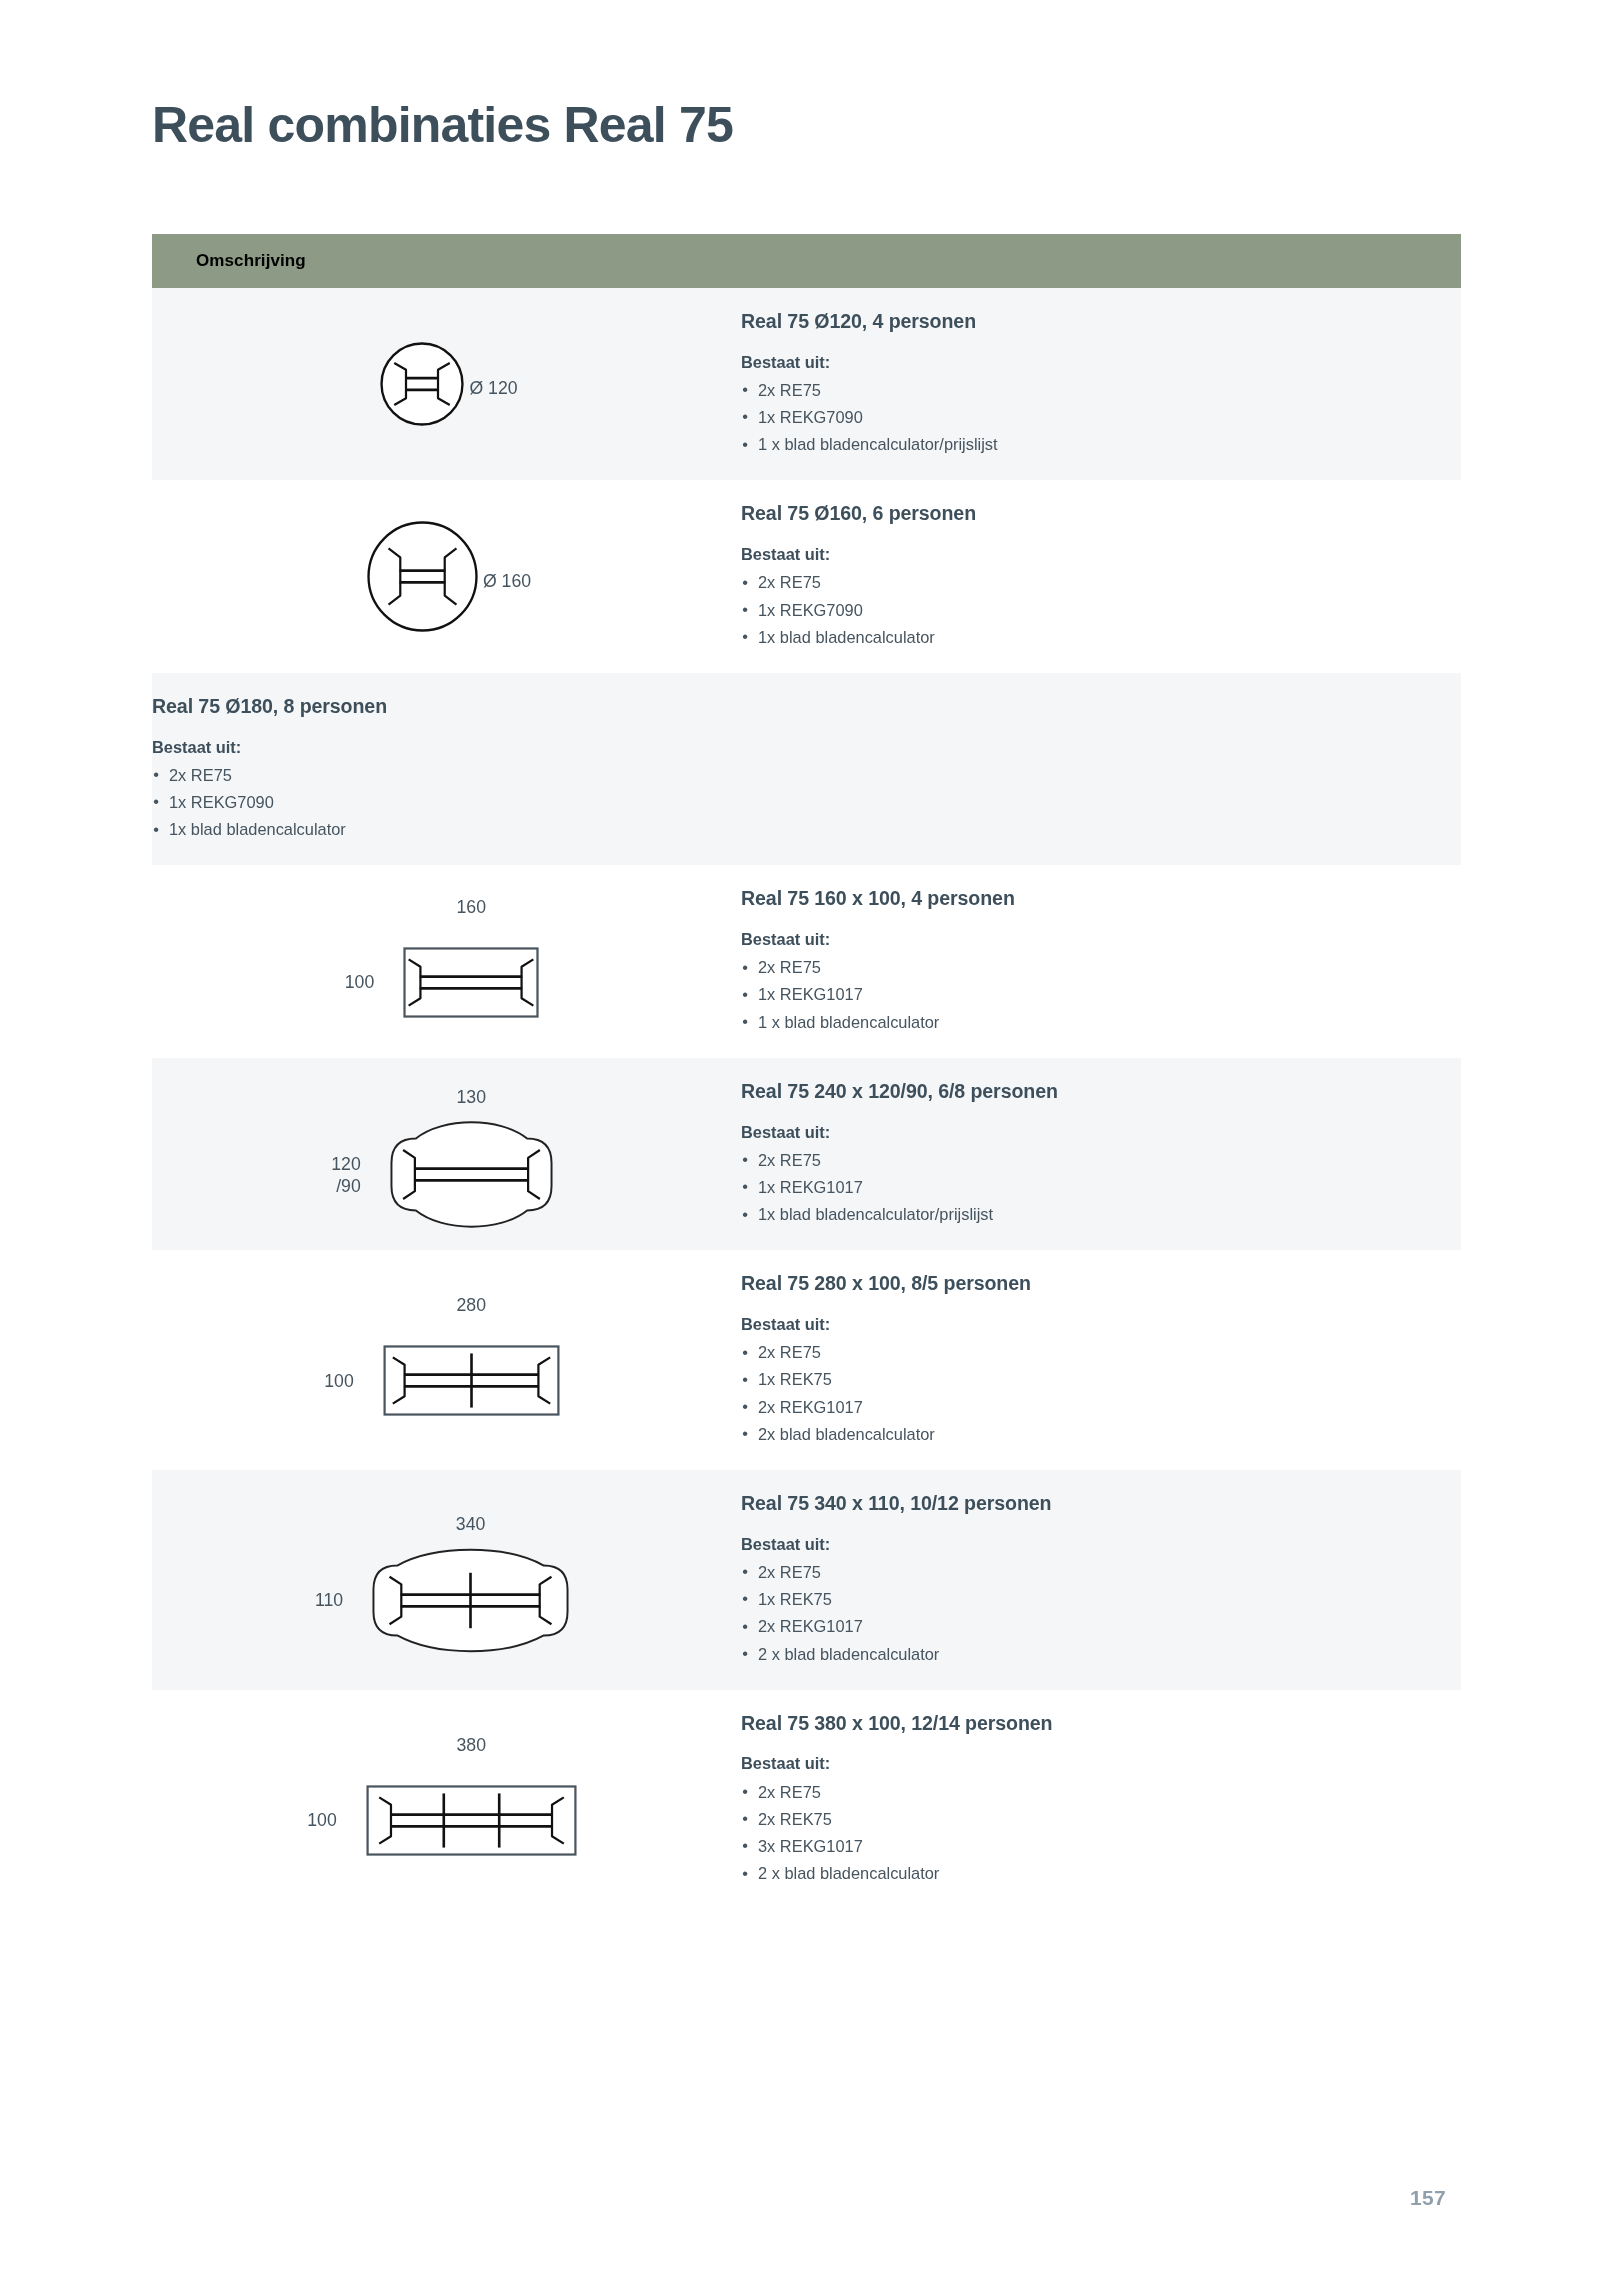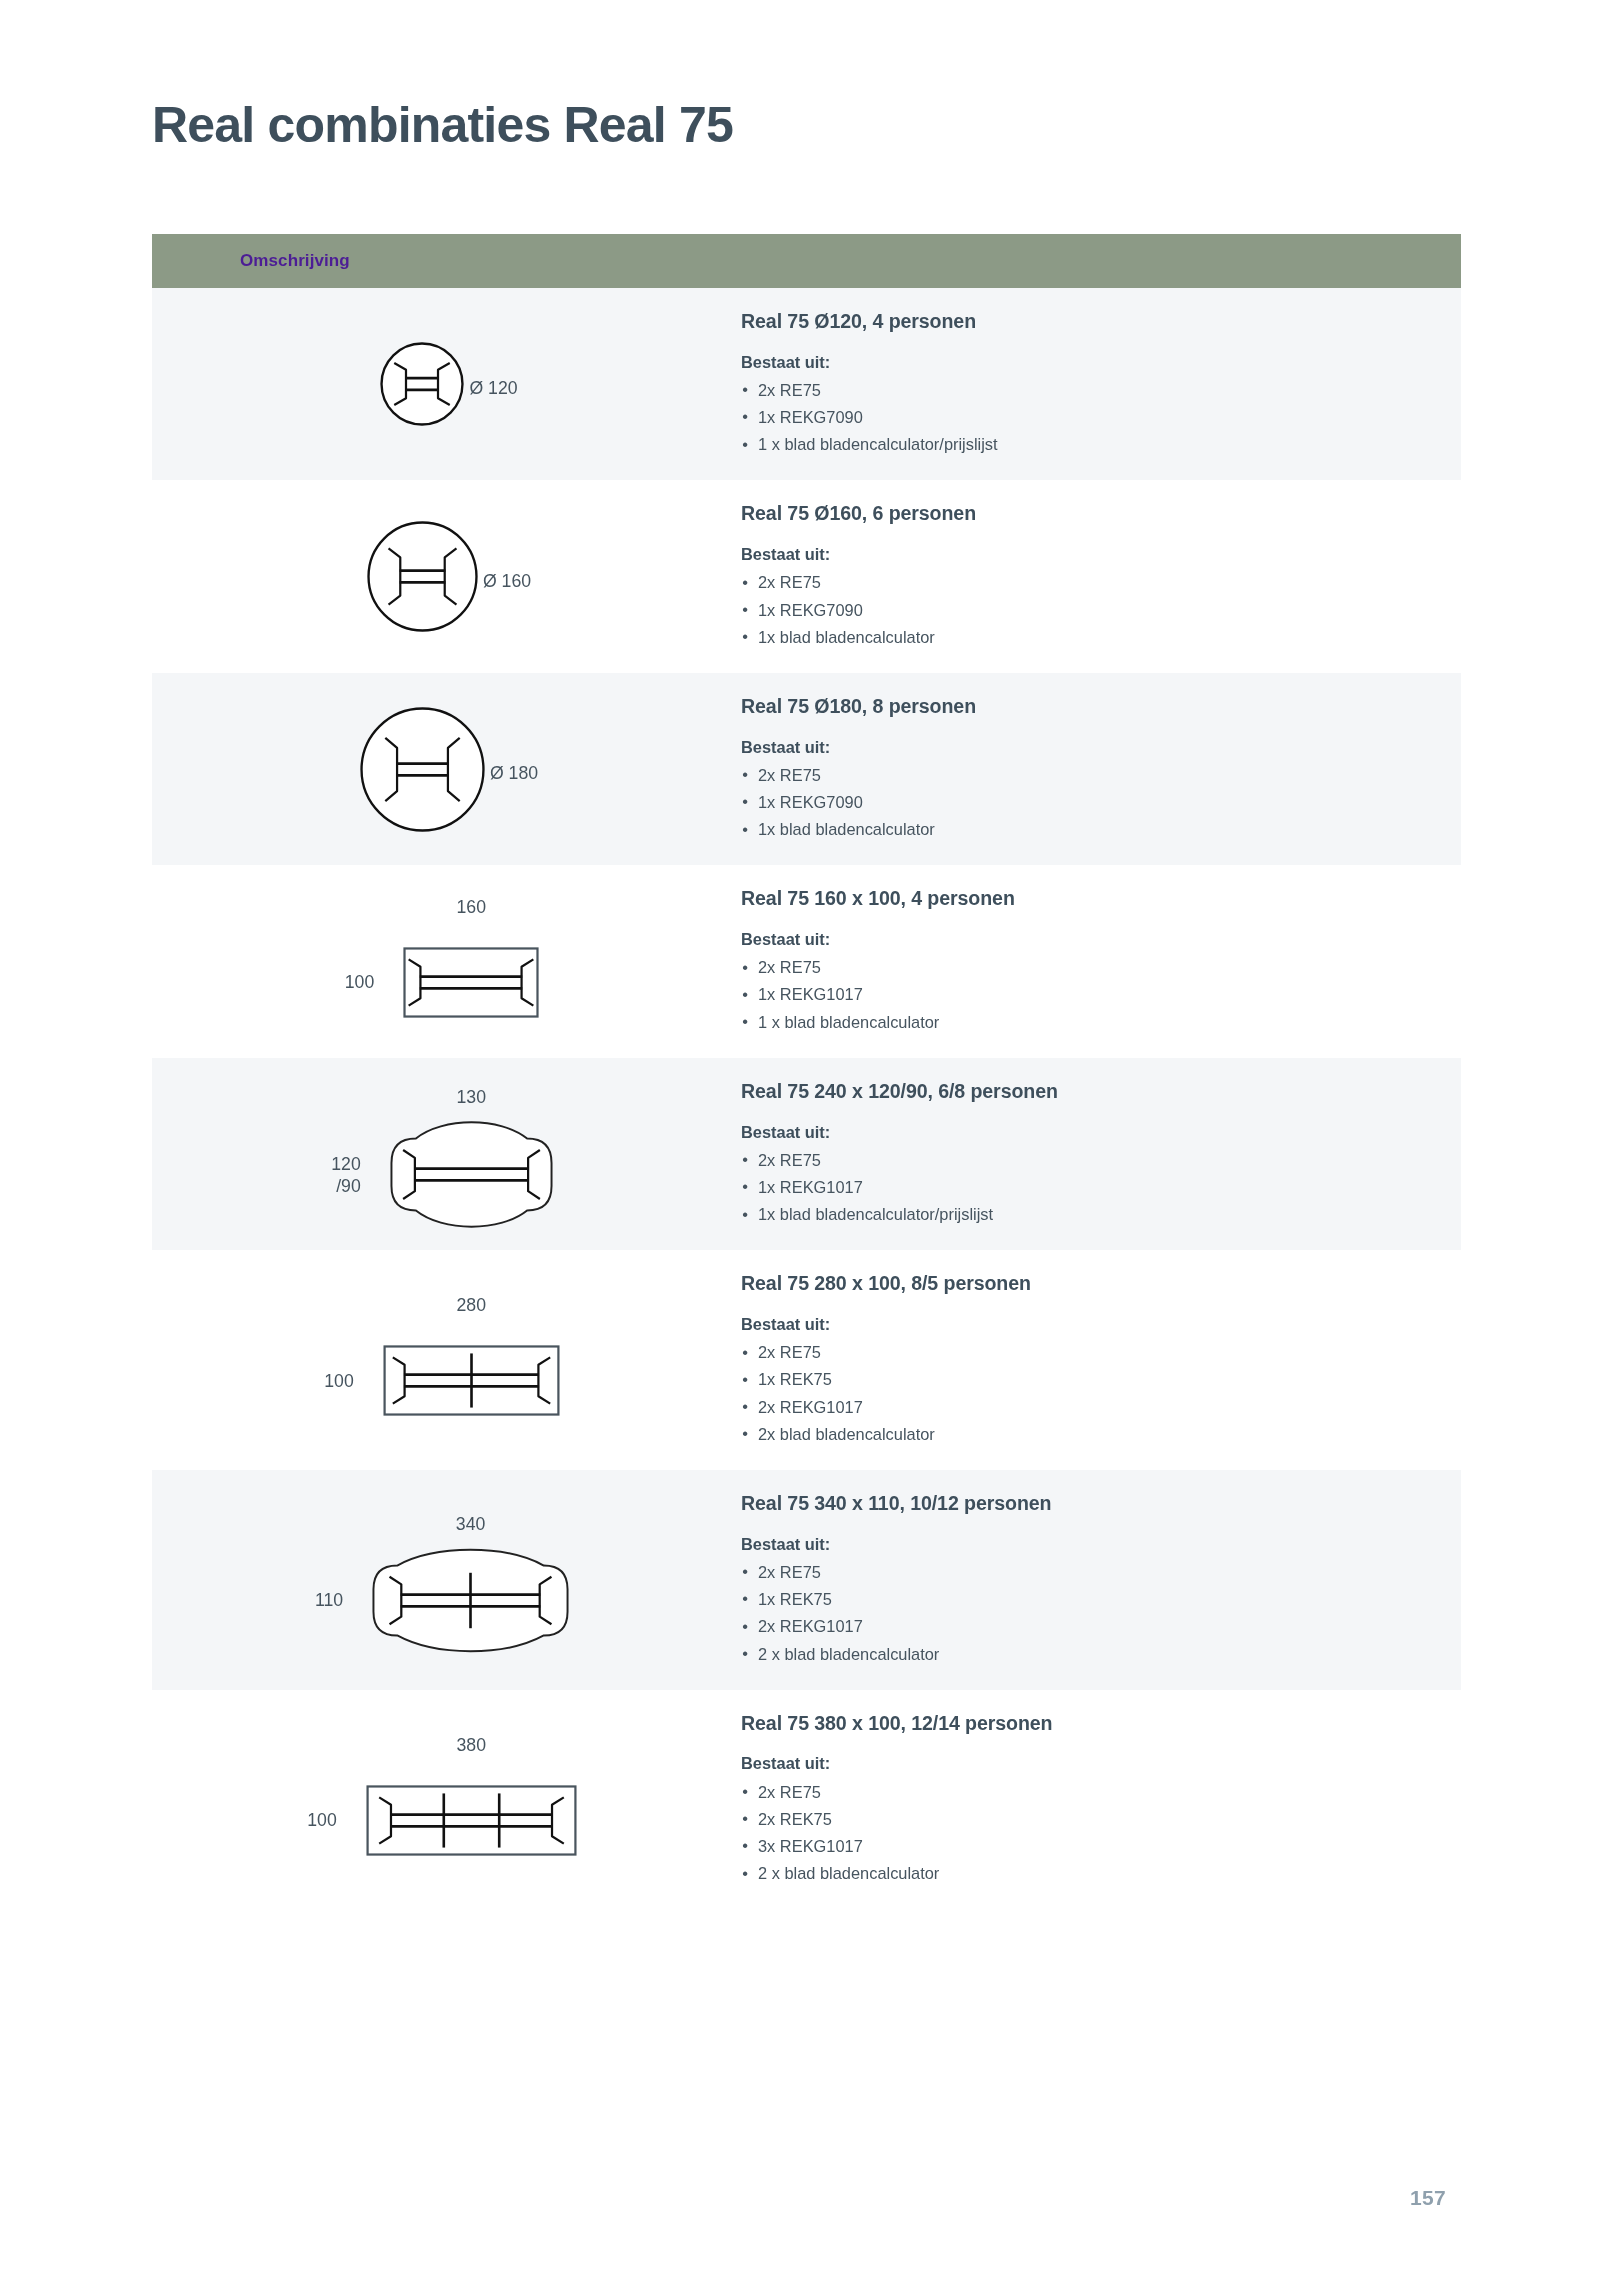--- a/index.html
+++ b/index.html
@@ -41,25 +41,24 @@
   }
 
   .table-head {
     background: #8c9a86;
     height: 54px;
     display: flex;
     align-items: center;
     padding-left: 44px;
   }
   .table-head .col-head {
-    color: #4c1d95;
+    color: #000000;
     font-size: 17px;
     font-weight: 700;
     letter-spacing: 0.1px;
-    margin-left: 44px;
   }
 
   .row {
     display: flex;
     align-items: center;
     width: 100%;
     background: #ffffff;
   }
   .row.alt { background: #f4f6f8; }
 
@@ -217,34 +216,20 @@
             <div class="desc-title">Real 75 Ø160, 6 personen</div>
             <div class="desc-sub">Bestaat uit:</div>
             <ul class="desc-list">
               <li>2x RE75</li>
               <li>1x REKG7090</li>
               <li>1x blad bladencalculator</li>
             </ul>
           </div>
         </div>
         <div class="row alt">
-          <div class="cell-figure">
-            <div class="fig fig-circle">
-              <svg width="135" height="135" viewBox="0 0 206.4 206.4">
-                <circle cx="103.2" cy="103.2" r="93.2" fill="#fff" stroke="#111" stroke-width="3.6"></circle>
-                <path d="M 46.328 54.736 L 64.328 70.24448
-        L 64.328 136.15552000000002 L 46.328 151.66400000000002" fill="none" stroke="#111" stroke-width="3.4" stroke-linejoin="round"></path>
-                <path d="M 160.072 54.736 L 142.072 70.24448
-        L 142.072 136.15552000000002 L 160.072 151.66400000000002" fill="none" stroke="#111" stroke-width="3.4" stroke-linejoin="round"></path>
-                <line x1="63.328" y1="94.2" x2="143.072" y2="94.2" stroke="#111" stroke-width="4"></line>
-                <line x1="63.328" y1="112.2" x2="143.072" y2="112.2" stroke="#111" stroke-width="4"></line>
-              </svg>
-              <div class="dim-label cap">Ø 180</div>
-            </div>
-          </div>
           <div class="cell-desc">
             <div class="desc-title">Real 75 Ø180, 8 personen</div>
             <div class="desc-sub">Bestaat uit:</div>
             <ul class="desc-list">
               <li>2x RE75</li>
               <li>1x REKG7090</li>
               <li>1x blad bladencalculator</li>
             </ul>
           </div>
         </div>

